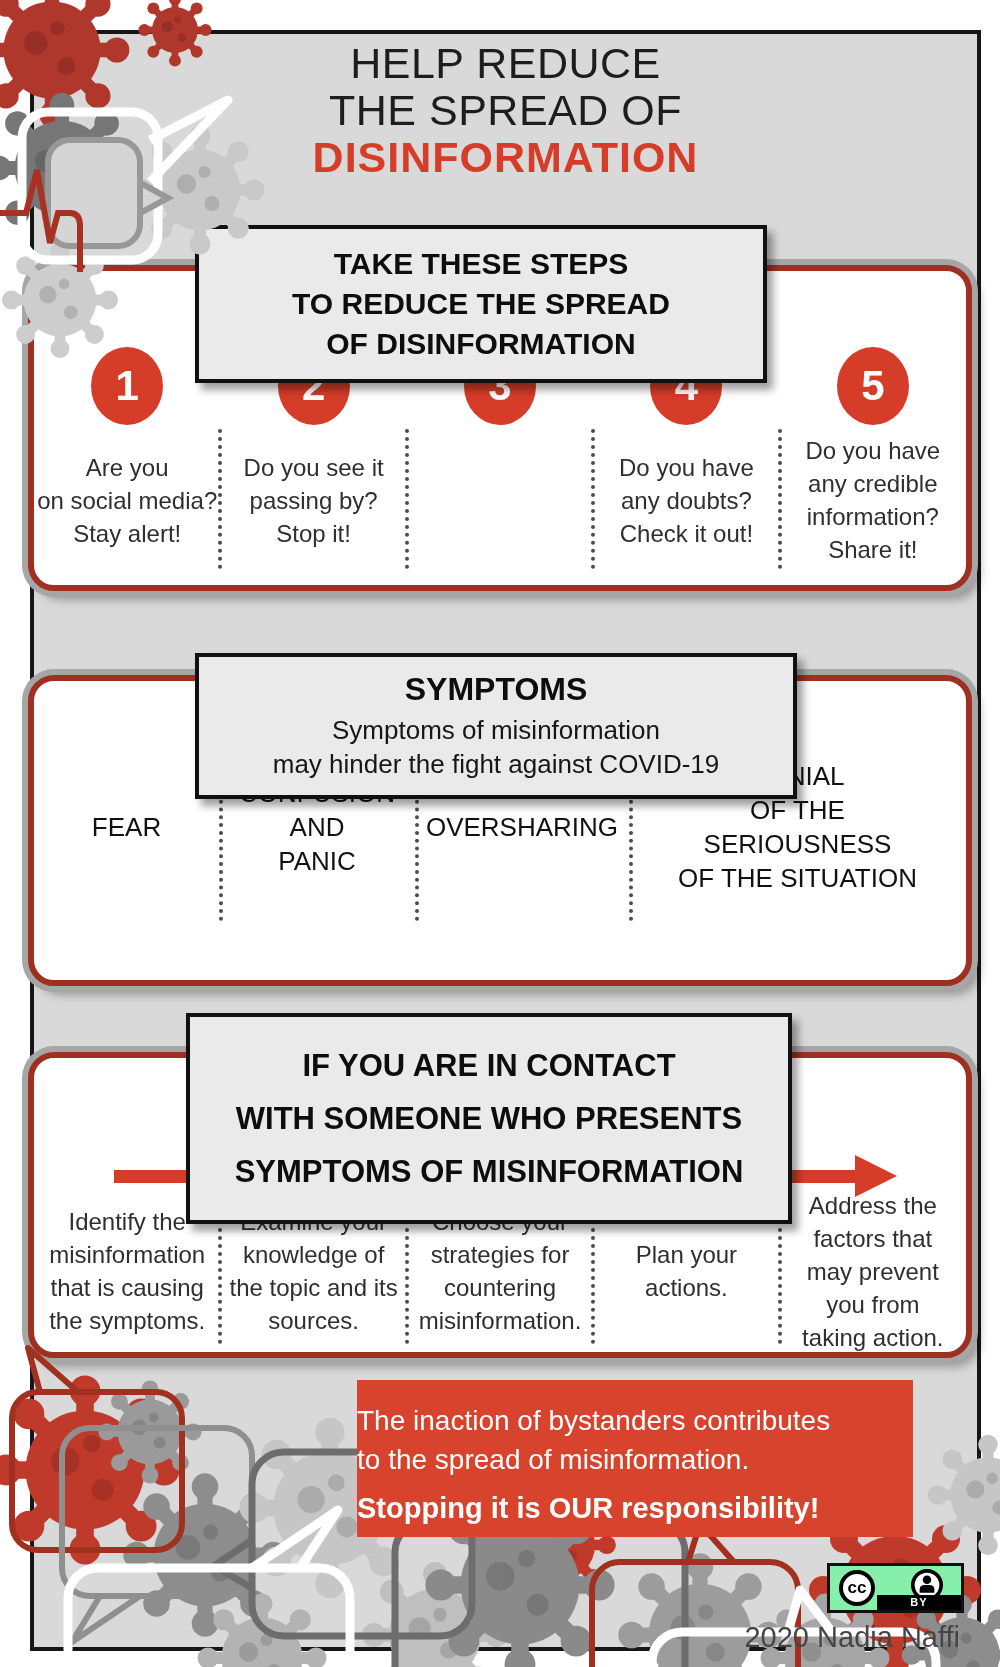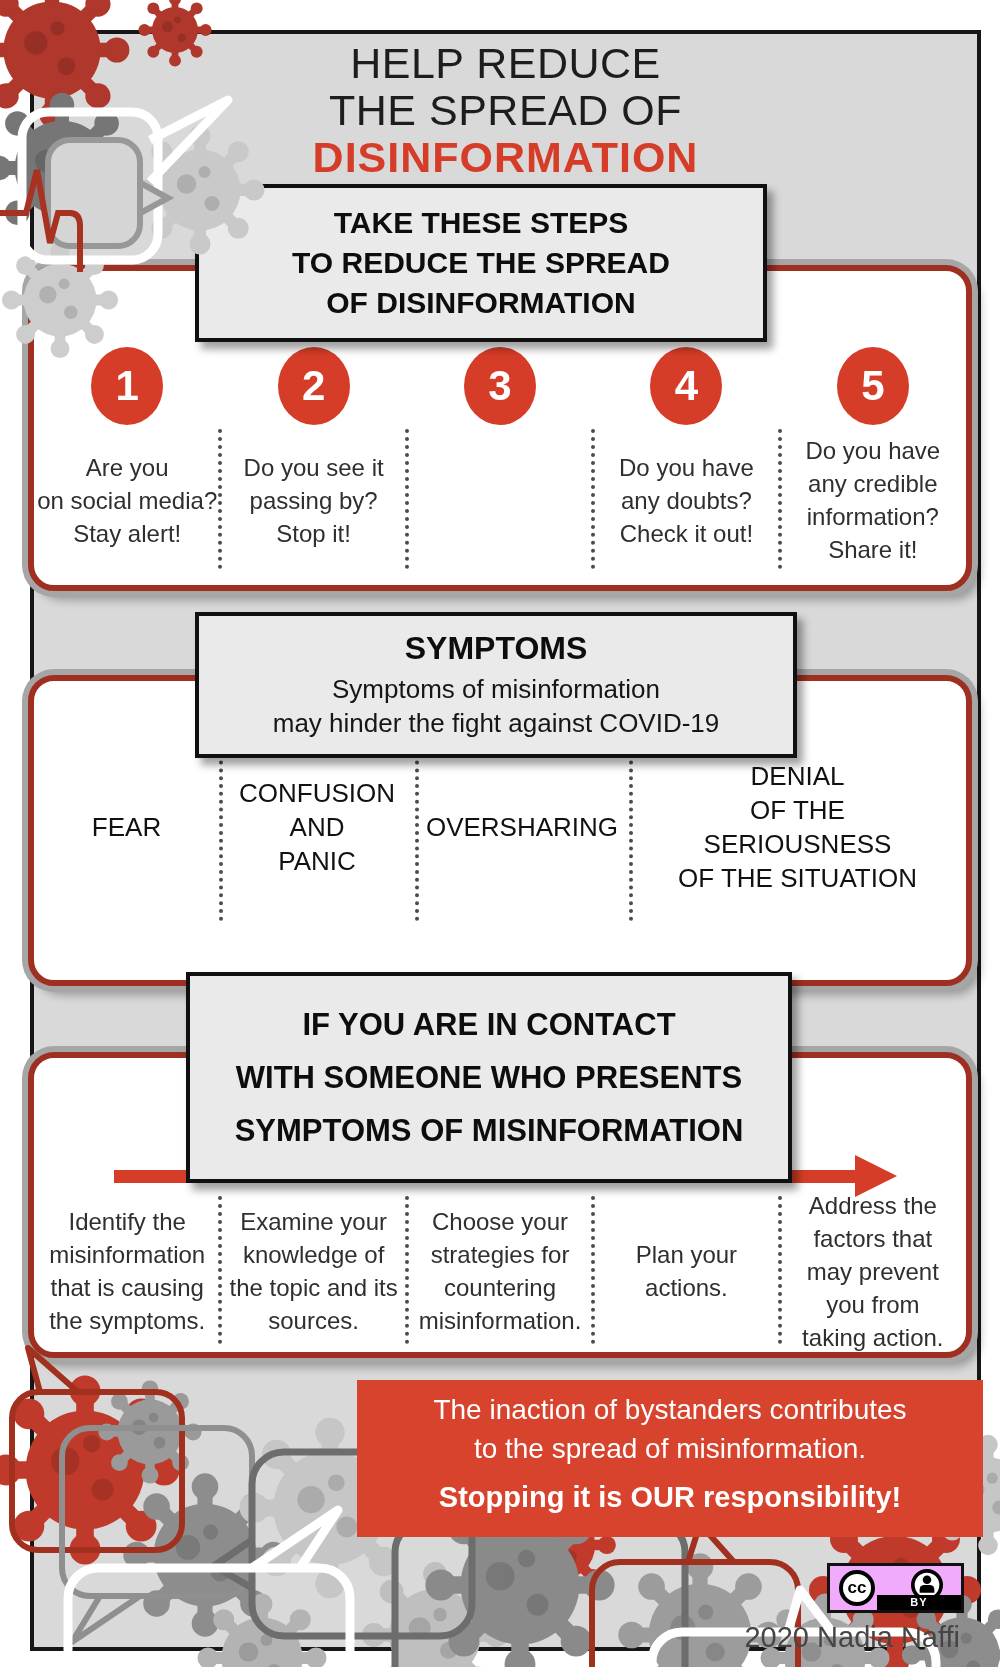--- a/index.html
+++ b/index.html
@@ -9,21 +9,21 @@
   .frame{position:absolute;left:30px;top:30px;width:951px;height:1621px;
          background:var(--background-gray,#d9d9d9);
          border:4px solid var(--frame-black,#161616);box-sizing:border-box;z-index:1;}
 
   .title{position:absolute;left:30px;top:40px;width:951px;text-align:center;z-index:3;
          font-size:43px;line-height:47px;font-weight:500;color:#1d1d1d;letter-spacing:.5px;}
   .title .accent{color:var(--accent,#d63d28);font-weight:800;letter-spacing:1px;}
 
   .hbox{position:absolute;background:var(--header-gray,#eaeaea);border:4px solid #101010;
         box-sizing:border-box;text-align:center;color:#0d0d0d;font-weight:700;z-index:3;
-        box-shadow:6px 7px 8px rgba(0,0,0,.38);}
+        box-shadow:6px 7px 8px rgba(0,0,0,.38);margin-top:41px;}
   .h1{left:195px;top:184px;width:572px;padding:15px 0;font-size:30px;line-height:40px;}
   .h2{left:195px;top:612px;width:602px;padding:12px 0 14px;}
   .h2 .h2t{font-size:32px;line-height:40px;}
   .h2 .h2s{font-size:26px;line-height:34px;font-weight:400;margin-top:4px;color:#161616;}
   .h3{left:186px;top:972px;width:606px;padding:22px 0;font-size:31px;line-height:53px;}
 
   .wbox{position:absolute;background:#fff;border:6px solid var(--box-border-red,#9f3021);
         border-radius:26px;box-sizing:border-box;z-index:2;
         box-shadow:0 0 0 6px #a6a6a6, 8px 9px 10px rgba(0,0,0,.3);}
   .w1{left:28px;top:265px;width:944px;height:326px;}
@@ -54,31 +54,31 @@
 
   .arrow{position:absolute;left:80px;top:112px;width:742px;height:13px;background:var(--accent,#d63d28);}
   .arrow::after{content:"";position:absolute;right:-41px;top:-15px;width:0;height:0;
                 border-left:42px solid var(--accent,#d63d28);
                 border-top:21px solid transparent;border-bottom:21px solid transparent;}
 
   .act-row{position:absolute;left:0;top:134px;width:100%;display:flex;}
   .act-col{flex:1;display:flex;align-items:center;justify-content:center;height:158px;
            text-align:center;font-size:24px;line-height:33px;color:#2f2f2f;white-space:pre;}
 
-  .banner{position:absolute;left:357px;top:1380px;width:626px;height:157px;
-          background:var(--banner-red,#d8432e);z-index:6;color:#fff;text-align:center;
-          padding-top:10px;box-sizing:border-box;}
+  .banner{position:absolute;left:357px;top:1380px;width:556px;height:157px;
+          background:var(--banner-red,#d8432e);z-index:6;color:#fff;
+          padding-top:21px;box-sizing:border-box;}
   .banner .b-lines{font-size:28px;line-height:39px;}
   .banner .b-emph{margin-top:13px;font-size:29px;font-weight:700;}
 
   .deco{position:absolute;pointer-events:none;}
   #decoTop{left:0;top:0;width:430px;height:360px;z-index:4;}
   #decoBottom{left:0;top:1340px;width:1000px;height:327px;z-index:5;}
 
-  .badge{position:absolute;left:827px;top:1563px;width:137px;height:50px;background:#f0abfc;
+  .badge{position:absolute;left:827px;top:1563px;width:137px;height:50px;background:#86efac;
          border:3px solid #111;box-sizing:border-box;z-index:7;}
   .bystrip{position:absolute;right:0;bottom:0;width:84px;height:15px;background:#000;color:#fff;
            font-size:11px;font-weight:700;text-align:center;line-height:15px;letter-spacing:1px;}
   .cc-circ{position:absolute;left:9px;top:4px;width:36px;height:36px;border-radius:50%;
            border:4px solid #000;background:#fff;box-sizing:border-box;color:#000;font-weight:700;
            font-size:17px;display:flex;align-items:center;justify-content:center;}
   .person-circ{position:absolute;left:80px;top:2px;width:34px;height:34px;}
 
   .credit{position:absolute;right:40px;top:1621px;z-index:7;font-size:29px;color:#454545;}
 </style>

